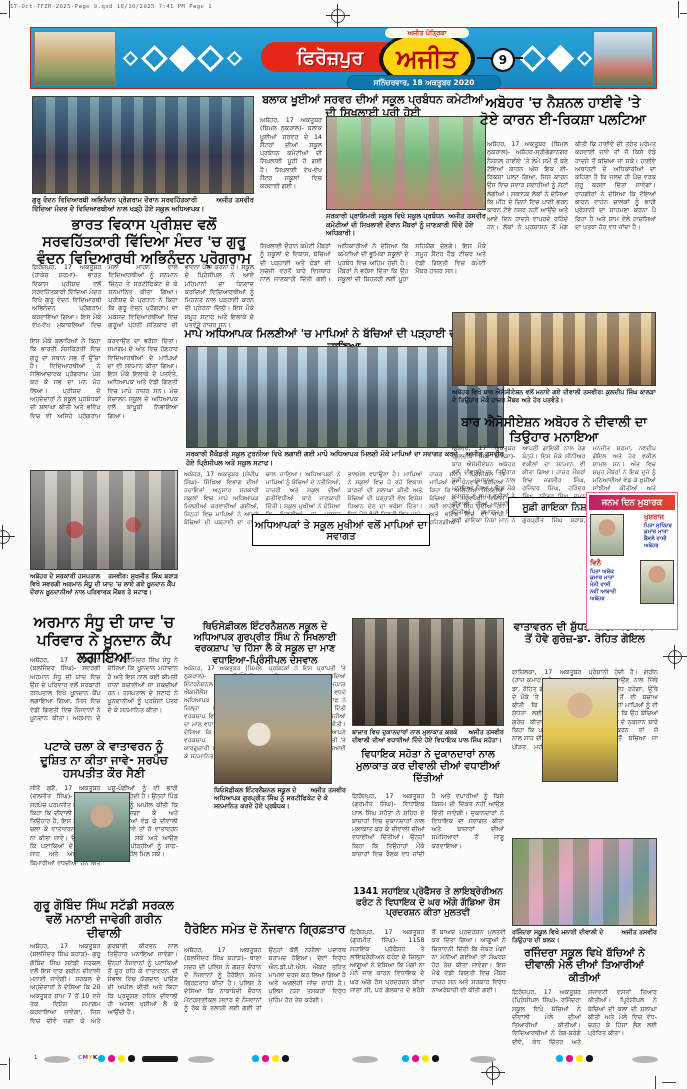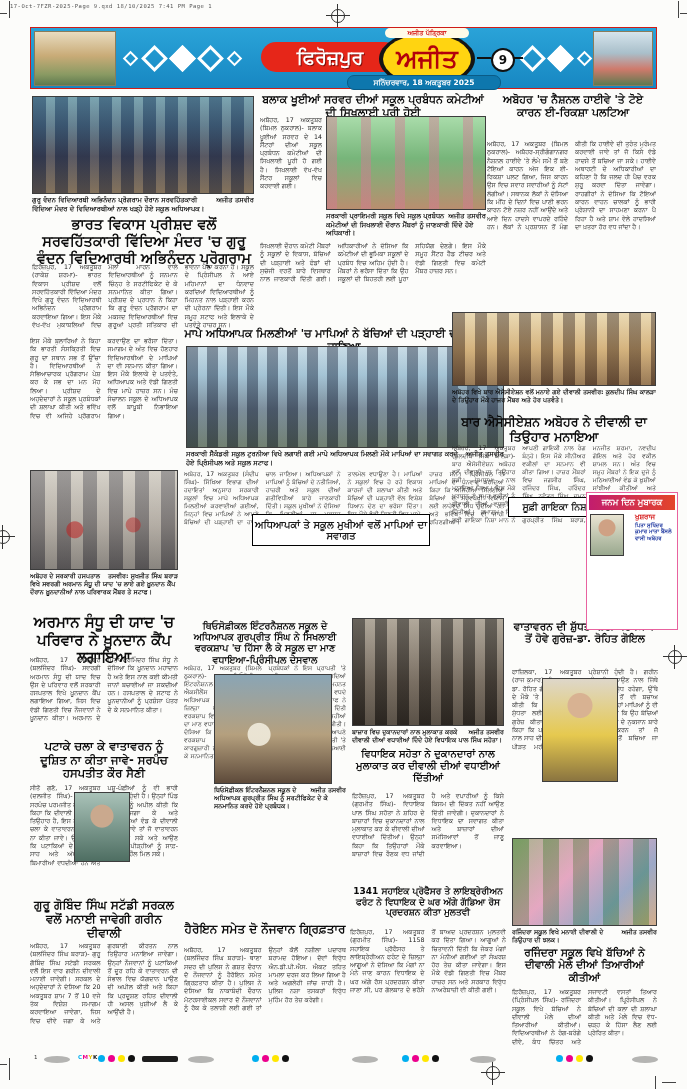--- a/index.html
+++ b/index.html
@@ -72,21 +72,21 @@
      linear-gradient(180deg,#ded7ca 0%,#e6c94f 55%,#8a7440 100%);}
   .ph-girls{background:
      repeating-linear-gradient(90deg,rgba(90,120,70,.4) 0 16px,rgba(230,170,195,.35) 16px 30px),
      linear-gradient(135deg,#8ab873 0%,#e4a6c0 40%,#74a8c9 72%,#c9b16f 100%);}
   .ph-kid{background:radial-gradient(circle at 50% 32%,#cfa184 0 8px,rgba(0,0,0,0) 9px),
      linear-gradient(180deg,#e9e4d2 0%,#9aa98f 100%);}
   
   .bday{border:1.6px solid #e8629f;background:#fff;box-sizing:border-box;}
   .bday-head{background:linear-gradient(90deg,#c21d6e,#e3452b);color:#fff;font-weight:bold;font-size:8.5px;
              display:flex;align-items:center;justify-content:center;height:15px;margin:2px;}
-  .bday-row{display:flex;gap:11px;padding:2px 3px;}
+  .bday-row{display:flex;gap:20px;padding:2px 3px;}
   .bday-name{color:#d40f0f;font-weight:bold;font-size:7px;line-height:1.1;}
   .bday-det{color:#16309c;font-size:5.4px;line-height:1.25;font-weight:bold;}
   
   .grayoval{width:26px;height:7px;background:#b4b4b2;border-radius:50%;}
   .dotrow{display:flex;gap:3px;}
   .dot{width:7px;height:7px;border-radius:50%;}
   .cmyk{font-size:5.5px;font-weight:bold;letter-spacing:.5px;}
   .smudge{background:#1d1d1d;border-radius:2px;}
 </style>
 </head>
@@ -122,21 +122,21 @@
     </div>
     <div class="abs diamonds" style="left:492px;top:10px;height:40px;">
       <span class="dia"></span>
       <span class="dia fill"></span>
       <span class="dia small"></span>
     </div>
     <div class="abs redpill" style="left:230px;top:14px;width:138px;height:30px;z-index:1;">ਫਿਰੋਜ਼ਪੁਰ</div>
     <div class="abs blackoval" style="left:348px;top:3px;width:96px;height:56px;z-index:2;"></div>
     <div class="abs yellowoval" style="left:352px;top:6px;width:88px;height:50px;z-index:3;">ਅਜੀਤ</div>
     <div class="abs mast-toplabel" style="left:354px;top:0px;width:84px;height:10px;z-index:4;">ਅਜੀਤ ਪੱਤ੍ਰਿਕਾ</div>
-    <div class="abs datebar" style="left:316px;top:47px;width:152px;height:13px;z-index:5;">ਸਨਿੱਚਰਵਾਰ, 18 ਅਕਤੂਬਰ 2025</div>
+    <div class="abs datebar" style="left:316px;top:47px;width:152px;height:13px;z-index:5;">ਸਨਿੱਚਰਵਾਰ, 18 ਅਕਤੂਬਰ 2020</div>
     <div class="abs pgline" style="left:446px;top:29px;width:14px;z-index:1;"></div>
     <div class="abs pgcircle" style="left:460px;top:20px;z-index:4;">9</div>
     <div class="abs pgline" style="left:482px;top:29px;width:10px;z-index:1;"></div>
   </div>
 
   <div class="abs photo ph-group" style="left:32px;top:96px;width:222px;height:98px;"></div>
   <div class="abs caption" style="left:32px;top:196px;width:222px;height:18px;">
     <span class="credit">ਅਜੀਤ ਤਸਵੀਰ</span>
     <span>ਗੁਰੂ ਵੰਦਨ ਵਿਦਿਆਰਥੀ ਅਭਿਨੰਦਨ ਪ੍ਰੋਗਰਾਮ ਦੌਰਾਨ ਸਰਵਹਿੱਤਕਾਰੀ ਵਿੱਦਿਆ ਮੰਦਰ ਦੇ ਵਿਦਿਆਰਥੀਆਂ ਨਾਲ ਖੜ੍ਹੇ ਹੋਏ ਸਕੂਲ ਅਧਿਆਪਕ।</span>
   </div>
@@ -146,21 +146,21 @@
 
   <div class="abs headline" style="left:260px;top:94px;width:226px;height:18px;font-size:11px;text-align:center;">ਬਲਾਕ ਖੂਈਆਂ ਸਰਵਰ ਦੀਆਂ ਸਕੂਲ ਪ੍ਰਬੰਧਨ ਕਮੇਟੀਆਂ ਦੀ ਸਿਖਲਾਈ ਪੂਰੀ ਹੋਈ</div>
   <div class="abs body-txt" style="left:260px;top:116px;width:62px;height:118px;">ਅਬੋਹਰ, 17 ਅਕਤੂਬਰ (ਬਿਮਲ ਠੁਕਰਾਲ)- ਬਲਾਕ ਖੂਈਆਂ ਸਰਵਰ ਦੇ 14 ਸੈਂਟਰਾਂ ਦੀਆਂ ਸਕੂਲ ਪ੍ਰਬੰਧਨ ਕਮੇਟੀਆਂ ਦੀ ਸਿਖਲਾਈ ਪੂਰੀ ਹੋ ਗਈ ਹੈ। ਸਿਖਲਾਈ ਵੱਖ-ਵੱਖ ਸੈਂਟਰ ਸਕੂਲਾਂ ਵਿਚ ਕਰਵਾਈ ਗਈ।</div>
   <div class="abs photo ph-class" style="left:326px;top:116px;width:160px;height:94px;"></div>
   <div class="abs caption" style="left:326px;top:212px;width:160px;height:26px;">
     <span class="credit">ਅਜੀਤ ਤਸਵੀਰ</span>
     <span>ਸਰਕਾਰੀ ਪ੍ਰਾਇਮਰੀ ਸਕੂਲ ਵਿਖੇ ਸਕੂਲ ਪ੍ਰਬੰਧਨ ਕਮੇਟੀਆਂ ਦੀ ਸਿਖਲਾਈ ਦੌਰਾਨ ਮੈਂਬਰਾਂ ਨੂੰ ਜਾਣਕਾਰੀ ਦਿੰਦੇ ਹੋਏ ਅਧਿਕਾਰੀ।</span>
   </div>
   <div class="abs body-txt cols-3" style="left:260px;top:242px;width:226px;height:84px;">ਸਿਖਲਾਈ ਦੌਰਾਨ ਕਮੇਟੀ ਮੈਂਬਰਾਂ ਨੂੰ ਸਕੂਲਾਂ ਦੇ ਵਿਕਾਸ, ਬੱਚਿਆਂ ਦੀ ਪੜ੍ਹਾਈ ਅਤੇ ਫੰਡਾਂ ਦੀ ਸੁਚੱਜੀ ਵਰਤੋਂ ਬਾਰੇ ਵਿਸਥਾਰ ਨਾਲ ਜਾਣਕਾਰੀ ਦਿੱਤੀ ਗਈ। ਅਧਿਕਾਰੀਆਂ ਨੇ ਦੱਸਿਆ ਕਿ ਕਮੇਟੀਆਂ ਦੀ ਭੂਮਿਕਾ ਸਕੂਲਾਂ ਦੇ ਪ੍ਰਬੰਧ ਵਿਚ ਅਹਿਮ ਹੁੰਦੀ ਹੈ। ਮੈਂਬਰਾਂ ਨੇ ਭਰੋਸਾ ਦਿੱਤਾ ਕਿ ਉਹ ਸਕੂਲਾਂ ਦੀ ਬਿਹਤਰੀ ਲਈ ਪੂਰਾ ਸਹਿਯੋਗ ਦੇਣਗੇ। ਇਸ ਮੌਕੇ ਸਮੂਹ ਸੈਂਟਰ ਹੈੱਡ ਟੀਚਰ ਅਤੇ ਵੱਡੀ ਗਿਣਤੀ ਵਿਚ ਕਮੇਟੀ ਮੈਂਬਰ ਹਾਜ਼ਰ ਸਨ।</div>
 
-  <div class="abs headline" style="left:490px;top:94px;width:166px;height:42px;font-size:11px;">ਅਬੋਹਰ 'ਚ ਨੈਸ਼ਨਲ ਹਾਈਵੇ 'ਤੇ ਟੋਏ ਕਾਰਨ ਈ-ਰਿਕਸ਼ਾ ਪਲਟਿਆ</div>
+  <div class="abs headline" style="left:480px;top:94px;width:166px;height:42px;font-size:14px;">ਅਬੋਹਰ 'ਚ ਨੈਸ਼ਨਲ ਹਾਈਵੇ 'ਤੇ ਟੋਏ ਕਾਰਨ ਈ-ਰਿਕਸ਼ਾ ਪਲਟਿਆ</div>
   <div class="abs body-txt cols-2" style="left:487px;top:140px;width:169px;height:170px;">ਅਬੋਹਰ, 17 ਅਕਤੂਬਰ (ਬਿਮਲ ਠੁਕਰਾਲ)- ਅਬੋਹਰ-ਸ੍ਰੀਗੰਗਾਨਗਰ ਨੈਸ਼ਨਲ ਹਾਈਵੇ 'ਤੇ ਲੰਮੇ ਸਮੇਂ ਤੋਂ ਬਣੇ ਟੋਇਆਂ ਕਾਰਨ ਅੱਜ ਇਕ ਈ-ਰਿਕਸ਼ਾ ਪਲਟ ਗਿਆ, ਜਿਸ ਕਾਰਨ ਉਸ ਵਿਚ ਸਵਾਰ ਸਵਾਰੀਆਂ ਨੂੰ ਸੱਟਾਂ ਲੱਗੀਆਂ। ਸਥਾਨਕ ਲੋਕਾਂ ਨੇ ਦੱਸਿਆ ਕਿ ਮੀਂਹ ਦੇ ਦਿਨਾਂ ਵਿਚ ਪਾਣੀ ਭਰਨ ਕਾਰਨ ਟੋਏ ਨਜ਼ਰ ਨਹੀਂ ਆਉਂਦੇ ਅਤੇ ਆਏ ਦਿਨ ਹਾਦਸੇ ਵਾਪਰਦੇ ਰਹਿੰਦੇ ਹਨ। ਲੋਕਾਂ ਨੇ ਪ੍ਰਸ਼ਾਸਨ ਤੋਂ ਮੰਗ ਕੀਤੀ ਕਿ ਹਾਈਵੇ ਦੀ ਤੁਰੰਤ ਮੁਰੰਮਤ ਕਰਵਾਈ ਜਾਵੇ ਤਾਂ ਜੋ ਕਿਸੇ ਵੱਡੇ ਹਾਦਸੇ ਤੋਂ ਬਚਿਆ ਜਾ ਸਕੇ। ਹਾਈਵੇ ਅਥਾਰਟੀ ਦੇ ਅਧਿਕਾਰੀਆਂ ਦਾ ਕਹਿਣਾ ਹੈ ਕਿ ਜਲਦ ਹੀ ਪੈਚ ਵਰਕ ਸ਼ੁਰੂ ਕਰਵਾ ਦਿੱਤਾ ਜਾਵੇਗਾ। ਰਾਹਗੀਰਾਂ ਨੇ ਦੱਸਿਆ ਕਿ ਟੋਇਆਂ ਕਾਰਨ ਵਾਹਨ ਚਾਲਕਾਂ ਨੂੰ ਭਾਰੀ ਪ੍ਰੇਸ਼ਾਨੀ ਦਾ ਸਾਹਮਣਾ ਕਰਨਾ ਪੈ ਰਿਹਾ ਹੈ ਅਤੇ ਸ਼ਾਮ ਵੇਲੇ ਹਾਦਸਿਆਂ ਦਾ ਖ਼ਤਰਾ ਹੋਰ ਵਧ ਜਾਂਦਾ ਹੈ।</div>
 
   <div class="abs headline" style="left:184px;top:328px;width:320px;height:15px;font-size:11px;">ਮਾਪੇ ਅਧਿਆਪਕ ਮਿਲਣੀਆਂ 'ਚ ਮਾਪਿਆਂ ਨੇ ਬੱਚਿਆਂ ਦੀ ਪੜ੍ਹਾਈ ਦਾ ਹਾਲ-ਚਾਲ ਜਾਣਿਆ</div>
   <div class="abs photo ph-school" style="left:186px;top:346px;width:318px;height:102px;"></div>
   <div class="abs caption" style="left:186px;top:450px;width:318px;height:17px;">
     <span class="credit">ਅਜੀਤ ਤਸਵੀਰ</span>
     <span>ਸਰਕਾਰੀ ਸੈਕੰਡਰੀ ਸਕੂਲ ਟੁਰਨੀਆ ਵਿਖੇ ਲਗਾਈ ਗਈ ਮਾਪੇ ਅਧਿਆਪਕ ਮਿਲਣੀ ਮੌਕੇ ਮਾਪਿਆਂ ਦਾ ਸਵਾਗਤ ਕਰਦੇ ਹੋਏ ਪ੍ਰਿੰਸੀਪਲ ਅਤੇ ਸਕੂਲ ਸਟਾਫ।</span>
   </div>
   <div class="abs body-txt cols-4" style="left:184px;top:470px;width:320px;height:146px;font-size:6.1px;">ਅਬੋਹਰ, 17 ਅਕਤੂਬਰ (ਸੰਦੀਪ ਸਿੰਘ)- ਸਿੱਖਿਆ ਵਿਭਾਗ ਦੀਆਂ ਹਦਾਇਤਾਂ ਅਨੁਸਾਰ ਸਰਕਾਰੀ ਸਕੂਲਾਂ ਵਿਚ ਮਾਪੇ ਅਧਿਆਪਕ ਮਿਲਣੀਆਂ ਕਰਵਾਈਆਂ ਗਈਆਂ, ਜਿਨ੍ਹਾਂ ਵਿਚ ਮਾਪਿਆਂ ਨੇ ਆਪਣੇ ਬੱਚਿਆਂ ਦੀ ਪੜ੍ਹਾਈ ਦਾ ਹਾਲ-ਚਾਲ ਜਾਣਿਆ। ਅਧਿਆਪਕਾਂ ਨੇ ਮਾਪਿਆਂ ਨੂੰ ਬੱਚਿਆਂ ਦੇ ਨਤੀਜਿਆਂ, ਹਾਜ਼ਰੀ ਅਤੇ ਸਕੂਲ ਦੀਆਂ ਗਤੀਵਿਧੀਆਂ ਬਾਰੇ ਜਾਣਕਾਰੀ ਦਿੱਤੀ। ਸਕੂਲ ਮੁਖੀਆਂ ਨੇ ਦੱਸਿਆ ਕਿ ਮਿਲਣੀਆਂ ਦਾ ਮਕਸਦ ਮਾਪਿਆਂ ਅਤੇ ਅਧਿਆਪਕਾਂ ਵਿਚ ਤਾਲਮੇਲ ਵਧਾਉਣਾ ਹੈ। ਮਾਪਿਆਂ ਨੇ ਸਕੂਲਾਂ ਵਿਚ ਹੋ ਰਹੇ ਵਿਕਾਸ ਕਾਰਜਾਂ ਦੀ ਸ਼ਲਾਘਾ ਕੀਤੀ ਅਤੇ ਬੱਚਿਆਂ ਦੀ ਪੜ੍ਹਾਈ ਵੱਲ ਵਿਸ਼ੇਸ਼ ਧਿਆਨ ਦੇਣ ਦਾ ਭਰੋਸਾ ਦਿੱਤਾ। ਇਸ ਮੌਕੇ ਵੱਡੀ ਗਿਣਤੀ ਵਿਚ ਮਾਪੇ, ਅਧਿਆਪਕ ਅਤੇ ਵਿਦਿਆਰਥੀ ਹਾਜ਼ਰ ਸਨ। ਪ੍ਰਿੰਸੀਪਲ ਨੇ ਮਾਪਿਆਂ ਦਾ ਧੰਨਵਾਦ ਕਰਦਿਆਂ ਕਿਹਾ ਕਿ ਅਜਿਹੀਆਂ ਮਿਲਣੀਆਂ ਬੱਚਿਆਂ ਦੇ ਸਰਵਪੱਖੀ ਵਿਕਾਸ ਲਈ ਲਾਹੇਵੰਦ ਸਿੱਧ ਹੁੰਦੀਆਂ ਹਨ ਅਤੇ ਭਵਿੱਖ ਵਿਚ ਵੀ ਜਾਰੀ ਰਹਿਣਗੀਆਂ।</div>
   <div class="abs subbox" style="left:252px;top:504px;width:178px;height:32px;font-size:10px;z-index:3;margin-top:10px;">ਅਧਿਆਪਕਾਂ ਤੇ ਸਕੂਲ ਮੁਖੀਆਂ ਵਲੋਂ ਮਾਪਿਆਂ ਦਾ ਸਵਾਗਤ</div>
@@ -176,20 +176,27 @@
 
   <div class="abs bday" style="left:586px;top:492px;width:92px;height:138px;z-index:4;">
     <div class="bday-head">ਜਨਮ ਦਿਨ ਮੁਬਾਰਕ</div>
     <div class="bday-row">
       <div class="photo ph-kid" style="width:34px;height:42px;flex:none;"></div>
       <div>
         <div class="bday-name">ਖੁਸ਼ਰਾਜ</div>
         <div class="bday-det">ਪਿਤਾ ਸੁਖਿੰਦਰ ਕੁਮਾਰ ਮਾਤਾ ਬੈਂਸਲੋ ਵਾਸੀ ਅਬੋਹਰ</div>
       </div>
     </div>
+    <div class="bday-row">
+      <div>
+        <div class="bday-name">ਵਿਨੈ</div>
+        <div class="bday-det">ਪਿਤਾ ਅਸ਼ੋਕ ਕੁਮਾਰ ਮਾਤਾ ਮੋਨੀ ਵਾਸੀ ਨਵੀਂ ਆਬਾਦੀ ਅਬੋਹਰ</div>
+      </div>
+      <div class="photo ph-kid" style="width:34px;height:44px;flex:none;"></div>
+    </div>
   </div>
 
   <div class="abs photo ph-blood" style="left:30px;top:470px;width:148px;height:100px;"></div>
   <div class="abs caption" style="left:30px;top:572px;width:148px;height:40px;font-size:6.3px;">
     <span class="credit">ਤਸਵੀਰ: ਸੁਖਜੀਤ ਸਿੰਘ ਬਰਾੜ</span>
     <span>ਅਬੋਹਰ ਦੇ ਸਰਕਾਰੀ ਹਸਪਤਾਲ ਵਿਖੇ ਸਵਰਗੀ ਅਰਮਾਨ ਸੰਧੂ ਦੀ ਯਾਦ 'ਚ ਲਾਏ ਗਏ ਖ਼ੂਨਦਾਨ ਕੈਂਪ ਦੌਰਾਨ ਖ਼ੂਨਦਾਨੀਆਂ ਨਾਲ ਪਰਿਵਾਰਕ ਮੈਂਬਰ ਤੇ ਸਟਾਫ।</span>
   </div>
   <div class="abs headline" style="left:30px;top:614px;width:148px;height:38px;font-size:15px;">ਅਰਮਾਨ ਸੰਧੂ ਦੀ ਯਾਦ 'ਚ ਪਰਿਵਾਰ ਨੇ ਖ਼ੂਨਦਾਨ ਕੈਂਪ ਲਗਾਇਆ</div>
   <div class="abs body-txt cols-2" style="left:30px;top:656px;width:148px;height:80px;">ਅਬੋਹਰ, 17 ਅਕਤੂਬਰ (ਬਲਜਿੰਦਰ ਸਿੰਘ)- ਸਵਰਗੀ ਅਰਮਾਨ ਸੰਧੂ ਦੀ ਯਾਦ ਵਿਚ ਉਸ ਦੇ ਪਰਿਵਾਰ ਵਲੋਂ ਸਰਕਾਰੀ ਹਸਪਤਾਲ ਵਿਖੇ ਖ਼ੂਨਦਾਨ ਕੈਂਪ ਲਗਾਇਆ ਗਿਆ, ਜਿਸ ਵਿਚ ਵੱਡੀ ਗਿਣਤੀ ਵਿਚ ਨੌਜਵਾਨਾਂ ਨੇ ਖ਼ੂਨਦਾਨ ਕੀਤਾ। ਅਰਮਾਨ ਦੇ ਪਿਤਾ ਕਰਮਿੰਦਰ ਸਿੰਘ ਸੰਧੂ ਨੇ ਦੱਸਿਆ ਕਿ ਖ਼ੂਨਦਾਨ ਮਹਾਦਾਨ ਹੈ ਅਤੇ ਇਸ ਨਾਲ ਕਈ ਕੀਮਤੀ ਜਾਨਾਂ ਬਚਾਈਆਂ ਜਾ ਸਕਦੀਆਂ ਹਨ। ਹਸਪਤਾਲ ਦੇ ਸਟਾਫ ਨੇ ਖ਼ੂਨਦਾਨੀਆਂ ਨੂੰ ਪ੍ਰਸ਼ੰਸਾ ਪੱਤਰ ਦੇ ਕੇ ਸਨਮਾਨਿਤ ਕੀਤਾ।</div>
 

